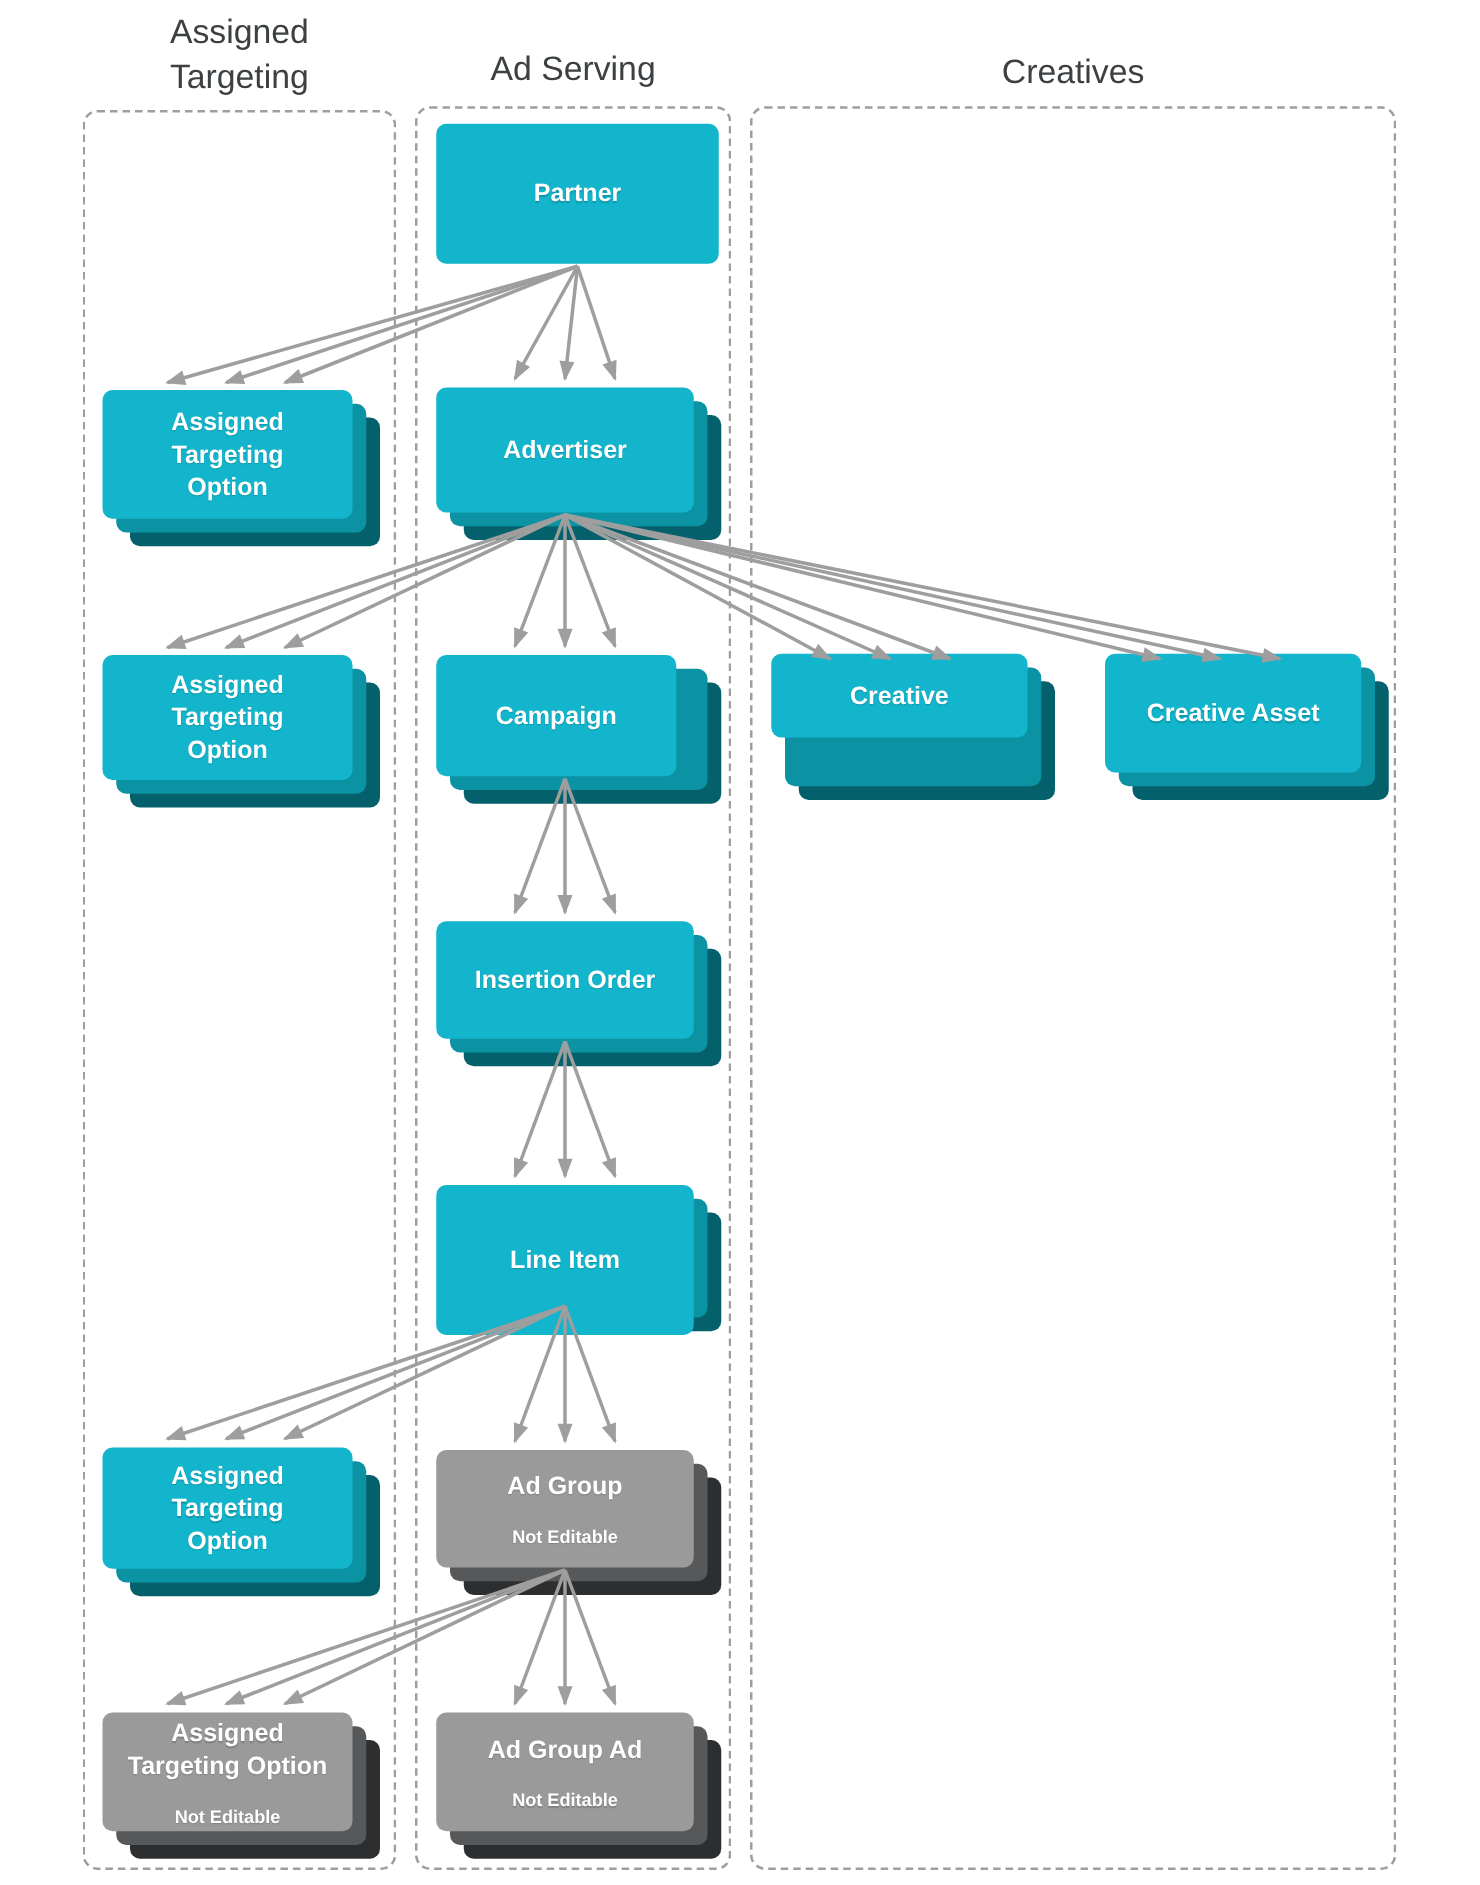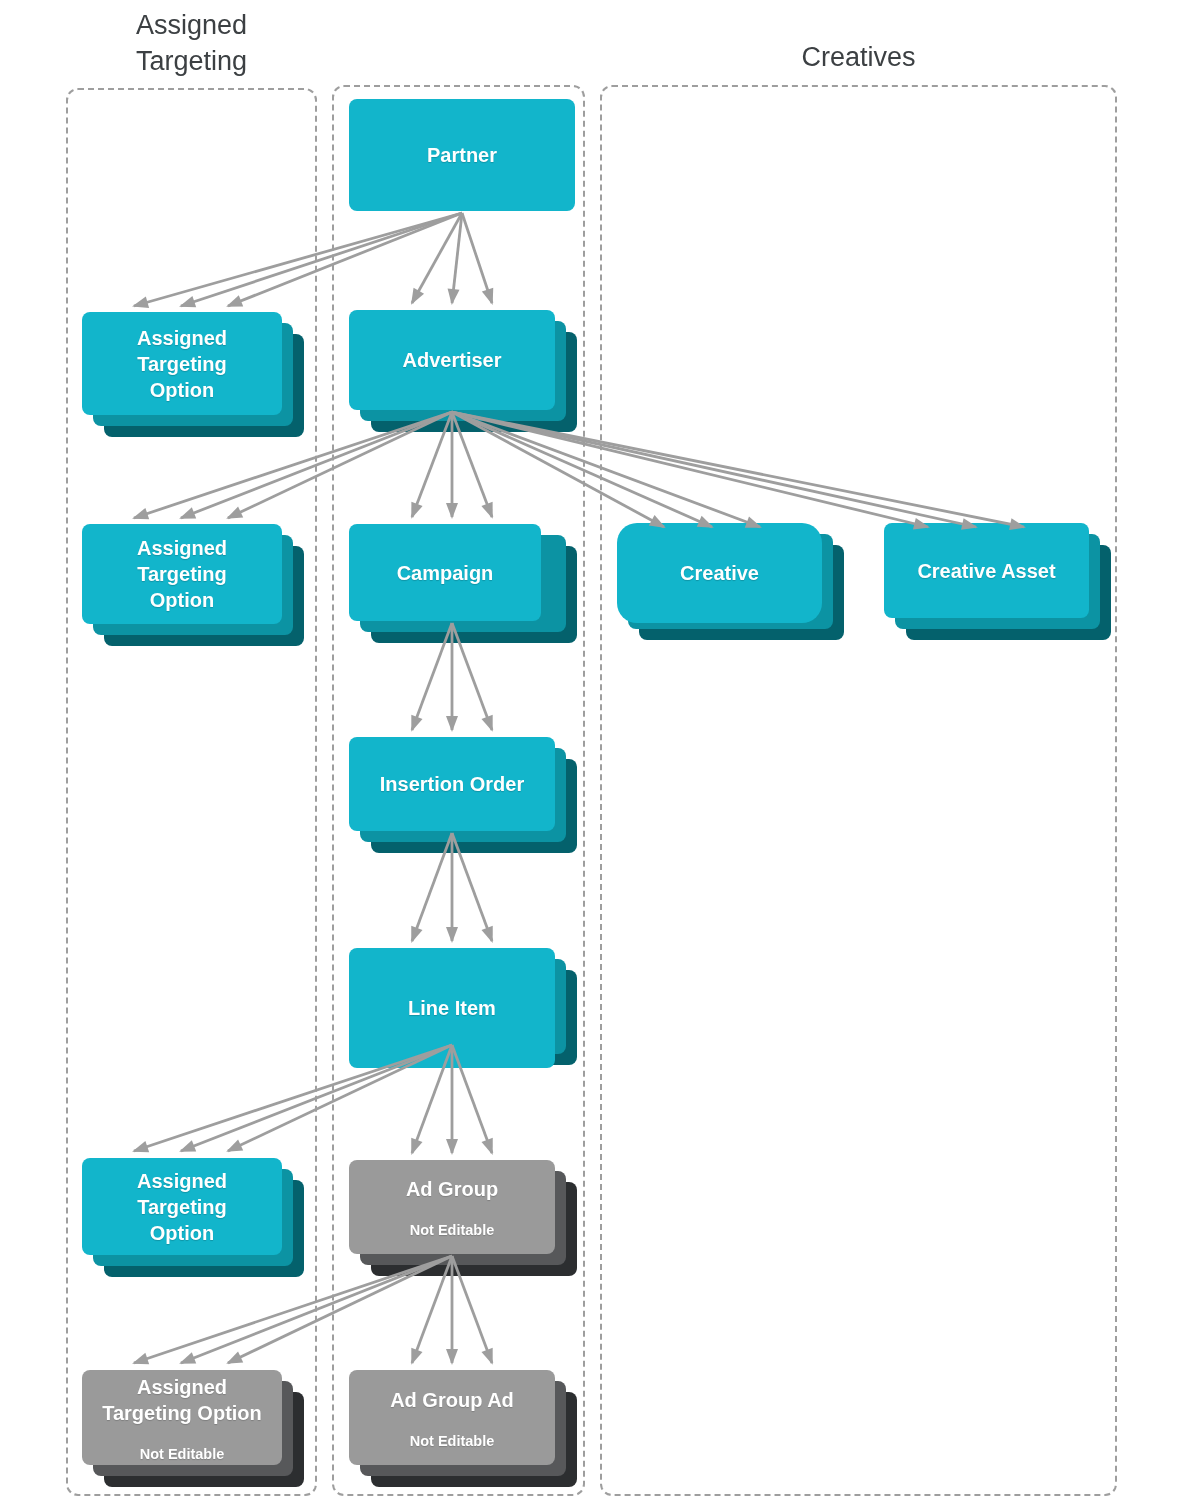--- a/index.html
+++ b/index.html
@@ -79,20 +79,21 @@
     pointer-events: none;
   }
 </style>
 </head>
 <body>
 
 <div id="stage">
 
   <div class="column-header" id="header-assigned-targeting">Assigned
 Targeting</div>
+  <div class="column-header" id="header-ad-serving">Ad Serving</div>
   <div class="column-header" id="header-creatives">Creatives</div>
 
   <div class="container-box" id="container-assigned-targeting"></div>
   <div class="container-box" id="container-ad-serving"></div>
   <div class="container-box" id="container-creatives"></div>
 
 <div class="node cyan" style="left: 349px; top: 99px; width: 248px; height: 134px;">
       <div class="layer face" style="left: 0px; top: 0px; width: 226px; height: 112px;">
         <div class="label">Partner</div>
       </div>
@@ -125,21 +126,21 @@
     <div class="node cyan" style="left: 349px; top: 524px; width: 228px; height: 119px;">
       <div class="layer s2" style="left: 22px; top: 22px; width: 206px; height: 97px;"></div>
       <div class="layer s1" style="left: 11px; top: 11px; width: 206px; height: 97px;"></div>
       <div class="layer face" style="left: 0px; top: 0px; width: 192px; height: 97px;">
         <div class="label">Campaign</div>
       </div>
     </div>
     <div class="node cyan" style="left: 617px; top: 523px; width: 227px; height: 117px;">
       <div class="layer s2" style="left: 22px; top: 22px; width: 205px; height: 95px;"></div>
       <div class="layer s1" style="left: 11px; top: 11px; width: 205px; height: 95px;"></div>
-      <div class="layer face" style="left: 0px; top: 0px; width: 205px; height: 100px; border-radius: 20px;">
+      <div class="layer face" style="left: 0px; top: 0px; width: 205px; height: 67px;">
         <div class="label">Creative</div>
       </div>
     </div>
     <div class="node cyan" style="left: 349px; top: 737px; width: 228px; height: 116px;">
       <div class="layer s2" style="left: 22px; top: 22px; width: 206px; height: 94px;"></div>
       <div class="layer s1" style="left: 11px; top: 11px; width: 206px; height: 94px;"></div>
       <div class="layer face" style="left: 0px; top: 0px; width: 206px; height: 94px;">
         <div class="label">Insertion Order</div>
       </div>
     </div>

